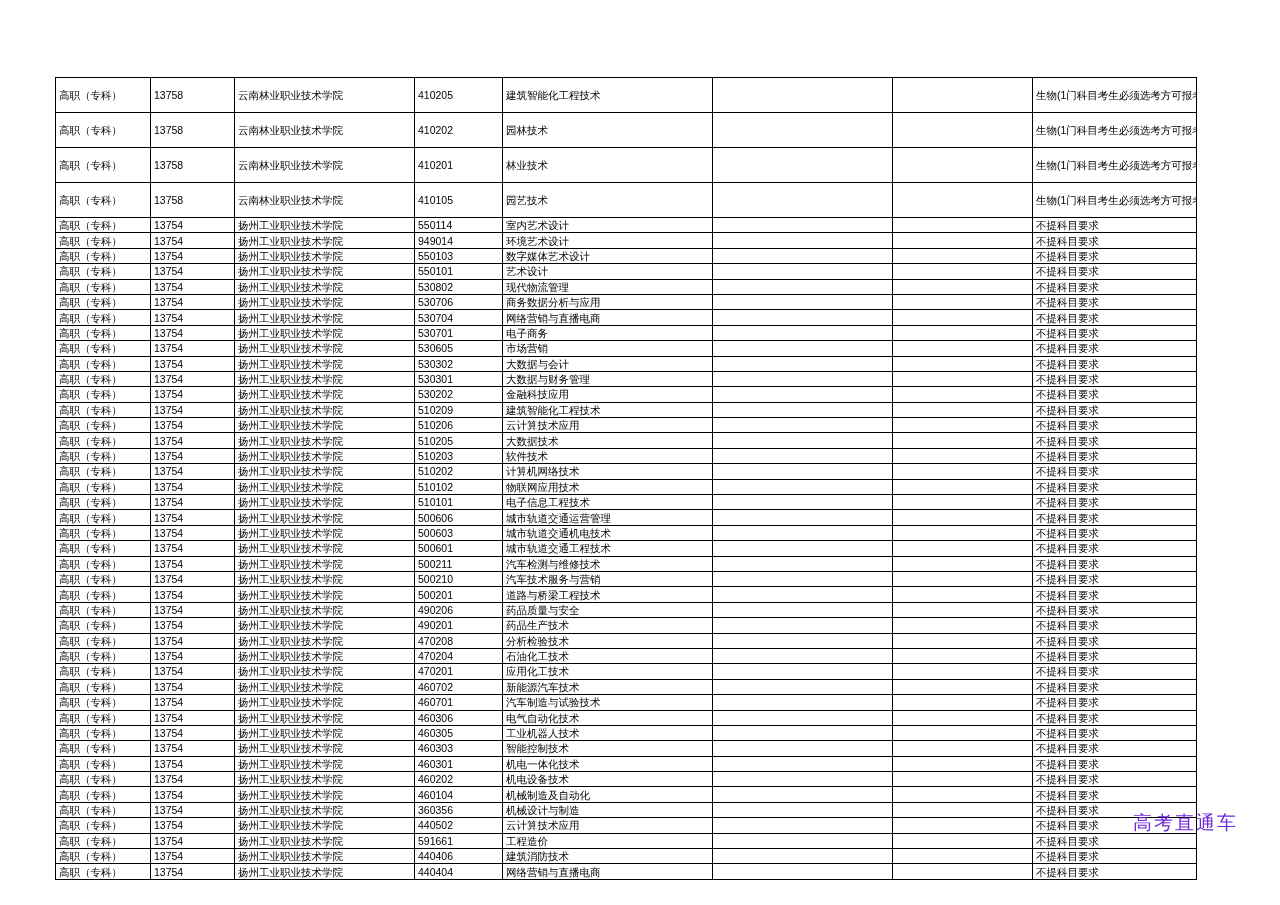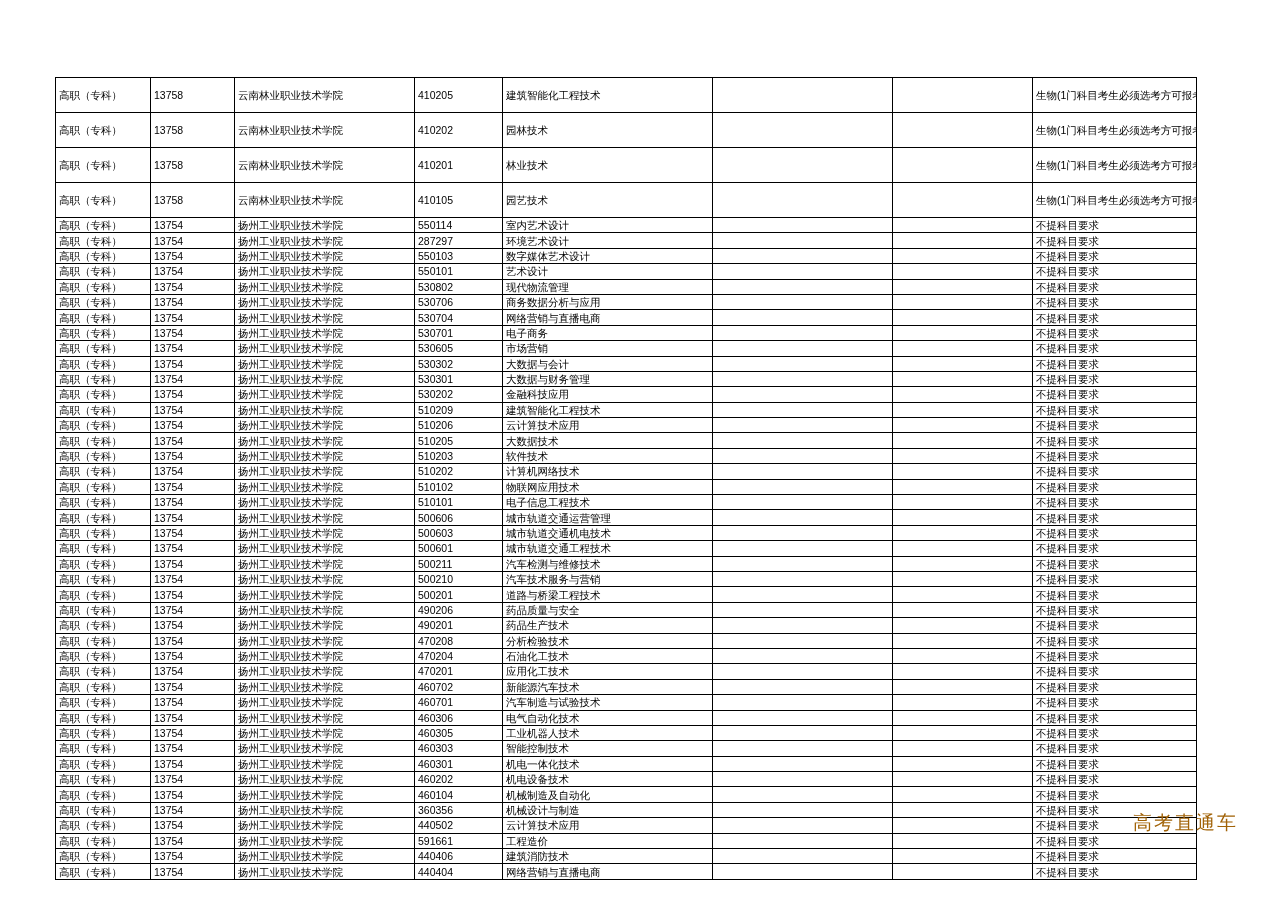--- a/index.html
+++ b/index.html
@@ -64,21 +64,21 @@
   td.req-two {
     white-space: normal;
     line-height: 1.25;
     font-size: 10.5px;
   }
   .watermark {
     position: absolute;
     right: 42px;
     bottom: 30px;
     font-size: 19px;
-    color: #a16207;
+    color: #6d28d9;
     letter-spacing: 2px;
     font-family: "Liberation Sans", sans-serif;
   }
 </style>
 </head>
 <body>
 
 <div class="page">
   <div class="table-wrap">
     <table class="major-table">
@@ -140,21 +140,21 @@
             <td>550114</td>
             <td>室内艺术设计</td>
             <td></td>
             <td></td>
             <td>不提科目要求</td>
           </tr>
           <tr class="short">
             <td>高职（专科）</td>
             <td>13754</td>
             <td>扬州工业职业技术学院</td>
-            <td>287297</td>
+            <td>949014</td>
             <td>环境艺术设计</td>
             <td></td>
             <td></td>
             <td>不提科目要求</td>
           </tr>
           <tr class="short">
             <td>高职（专科）</td>
             <td>13754</td>
             <td>扬州工业职业技术学院</td>
             <td>550103</td>

